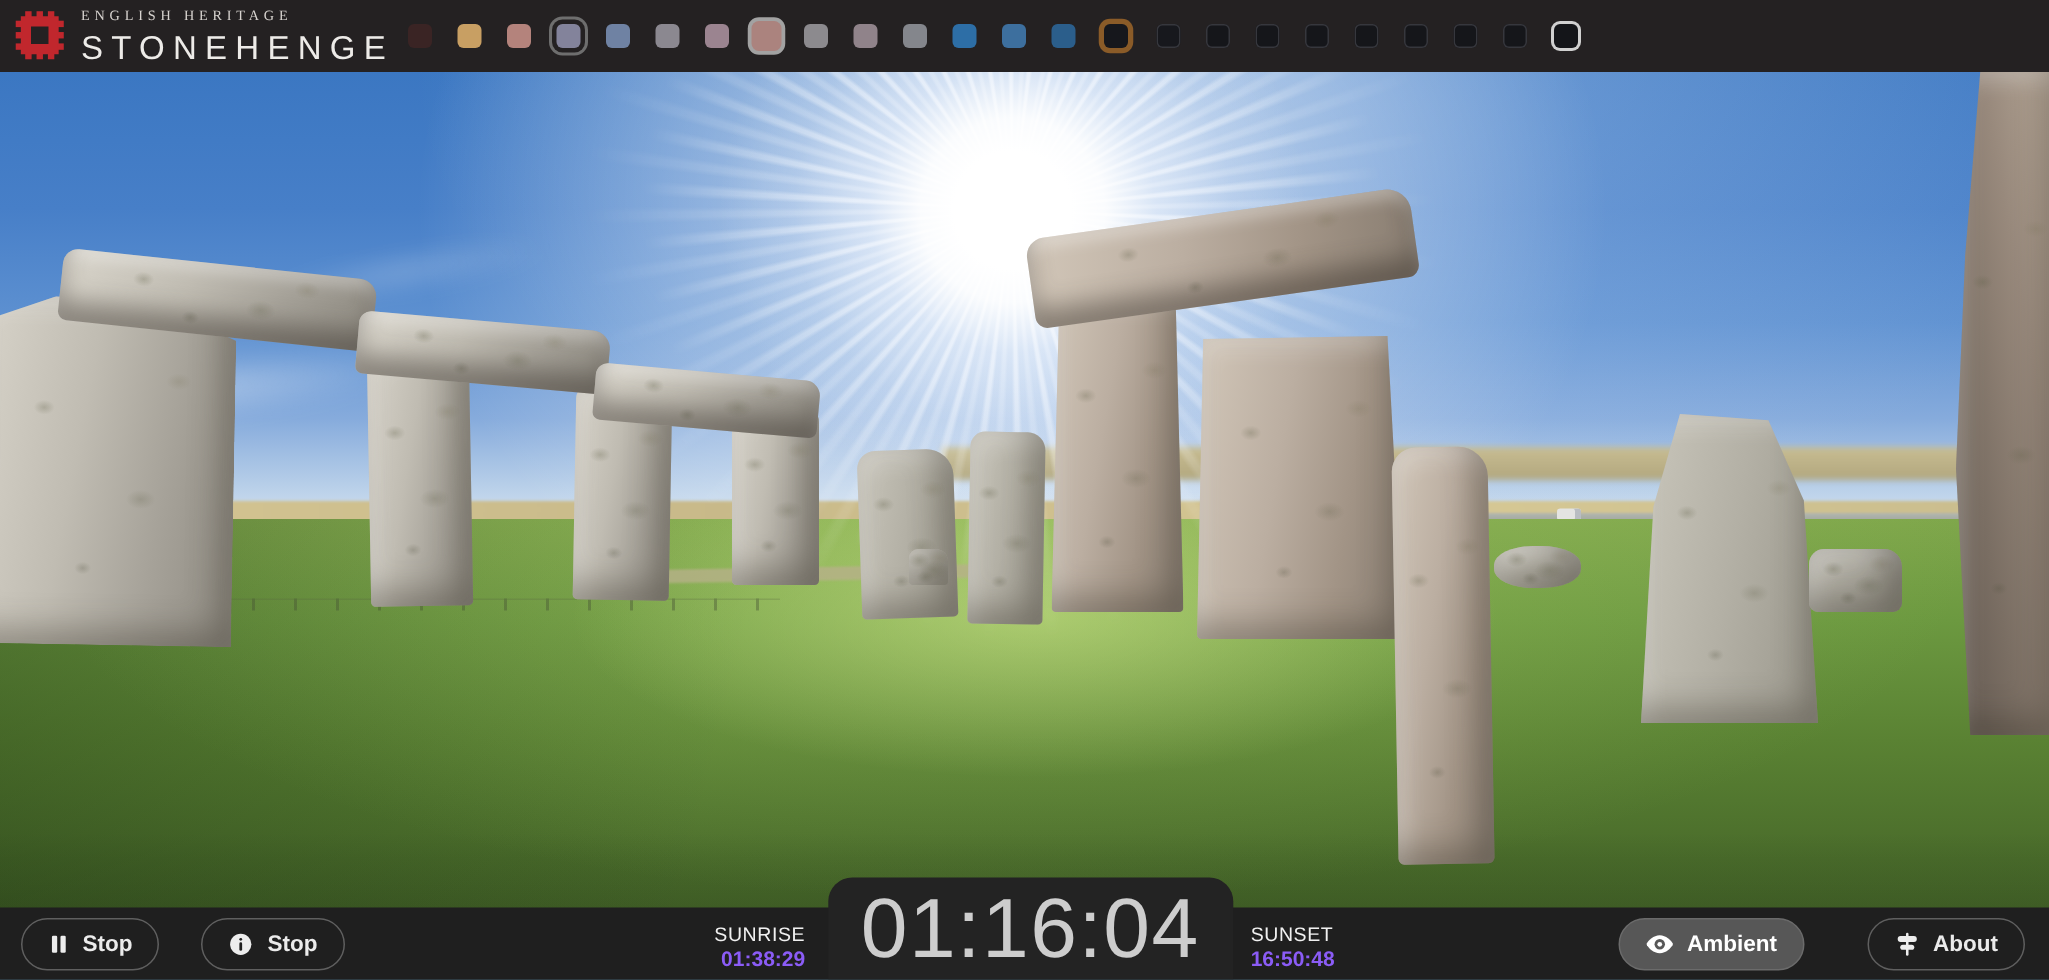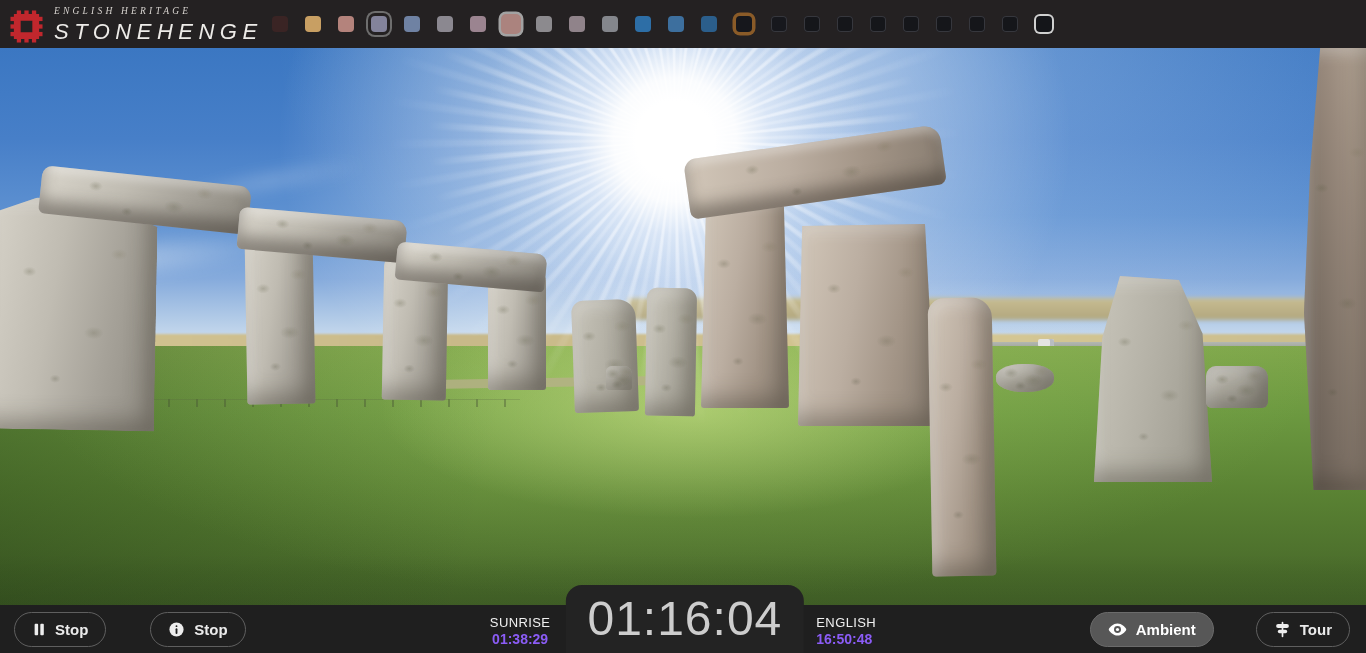--- a/index.html
+++ b/index.html
@@ -1,21 +1,21 @@
 <!DOCTYPE html>
 <html><head>
 <meta charset="utf-8">
 <style>
   html,body{margin:0;padding:0;background:#000;}
   body{width:1366px;height:653px;position:relative;overflow:hidden;
        font-family:"Liberation Sans", sans-serif; -webkit-font-smoothing:antialiased;}
 
   
   .topbar{position:absolute;top:0;left:0;width:1366px;height:48px;background:#242122;z-index:30;}
-  .brand{position:absolute;left:10px;top:7px;display:flex;align-items:flex-end;gap:11px;cursor:pointer;font-style:italic;}
+  .brand{position:absolute;left:10px;top:7px;display:flex;align-items:flex-start;gap:11px;cursor:pointer;}
   .brand-text{display:flex;flex-direction:column;line-height:1;}
   .brand-eyebrow{font-family:"Liberation Serif", serif;font-size:9.5px;letter-spacing:3.2px;color:#d7d3cf;margin-bottom:4px;}
   .brand-title{font-size:22px;letter-spacing:5.5px;color:#edebe8;font-weight:400;}
   .swatch-strip{position:absolute;left:272px;top:16px;display:flex;gap:17px;align-items:center;}
   .swatch{width:16px;height:16px;border-radius:4px;border:none;padding:0;flex:0 0 auto;cursor:pointer;}
   .swatch.dark{box-shadow:inset 0 0 0 1px #36373d;}
   .swatch.outlined{box-shadow:0 0 0 3px #242122, 0 0 0 5px #6e6e6e;}
   .swatch.active{width:20px;height:20px;margin:-2px;border-radius:5px;box-shadow:0 0 0 2.5px #a2a2a2;}
   .swatch.ring-amber{box-shadow:0 0 0 3.5px #8a5b28;margin:0 2px;}
   .swatch.ring-white{box-shadow:0 0 0 2px #d0d0d0;margin:0 1px;}
@@ -109,30 +109,30 @@
       background-image:linear-gradient(115deg,#ccc2b8 0%,#b2a89e 50%,#94897f 100%);
       box-shadow:inset -10px -12px 20px rgba(55,50,40,.38), inset 6px 8px 12px rgba(255,255,255,.3), 0 12px 12px -6px rgba(18,36,10,.55);}
 
   
   .bottombar{position:absolute;left:0;bottom:0;width:1366px;height:48px;background:#1f1f1f;z-index:40;
       display:flex;align-items:center;padding:0 16px 0 14px;box-sizing:border-box;}
   .btn{display:inline-flex;align-items:center;gap:9px;height:35px;padding:0 17px;border-radius:18px;
       border:1px solid #5f5f5f;background:transparent;color:#ebebeb;font-size:15px;font-weight:700;
       font-family:"Liberation Sans", sans-serif;cursor:pointer;line-height:1;}
   .btn.filled{background:#575757;border-color:#6b6b6b;color:#fff;}
-  .left-group{display:flex;gap:44px;}
+  .left-group{display:flex;gap:28px;}
   .right-group{display:flex;gap:42px;margin-left:auto;}
   .clock-wrap{position:absolute;left:50%;bottom:0;transform:translateX(-50%);display:flex;align-items:flex-end;z-index:41;}
   .sunblock{padding-bottom:6px;line-height:1.15;}
   .sunblock .lbl{font-size:13px;letter-spacing:.4px;color:#f0f0f0;}
   .sunblock .tm{font-size:14px;font-weight:700;color:#8b5cf6;}
-  .sunrise{text-align:center;margin-right:15px;}
+  .sunrise{text-align:right;margin-right:15px;}
   .sunset{text-align:left;margin-left:12px;}
   .clock-tab{height:68px;background:#232323;border-radius:16px 16px 0 0;display:flex;align-items:center;justify-content:center;padding:0 22px;}
-  .clock-time{font-size:48px;font-weight:300;color:#cdcdcd;letter-spacing:1px;line-height:1;}
+  .clock-time{font-size:56px;font-weight:300;color:#cdcdcd;letter-spacing:1px;line-height:1;}
 
   .icon{display:inline-flex;flex:0 0 auto;}
 </style>
 </head>
 <body>
 
 <div class="photo">
   <div class="sky"></div>
   <div class="cloud c1"></div>
   <div class="cloud c2"></div>
@@ -260,30 +260,30 @@
       <span>Ambient</span>
     </button>
     <button class="btn">
       <span class="icon">
         <svg width="17" height="17" viewBox="0 0 20 20">
             <rect x="9" y="1" width="2" height="18" rx="1" fill="#ededed"></rect>
             <rect x="2.5" y="3.6" width="15" height="4.6" rx="2.3" fill="#ededed"></rect>
             <rect x="4.5" y="10.4" width="11" height="4" rx="2" fill="#ededed"></rect>
           </svg>
       </span>
-      <span>Tour</span>
+      <span>About</span>
     </button>
   </div>
 </div>
 
 <div class="clock-wrap">
   <div class="sunblock sunrise">
     <div class="lbl">SUNRISE</div>
     <div class="tm">01:38:29</div>
   </div>
   <div class="clock-tab">
     <span class="clock-time">01:16:04</span>
   </div>
   <div class="sunblock sunset">
-    <div class="lbl">ENGLISH</div>
+    <div class="lbl">SUNSET</div>
     <div class="tm">16:50:48</div>
   </div>
 </div>
 
 </body></html>

